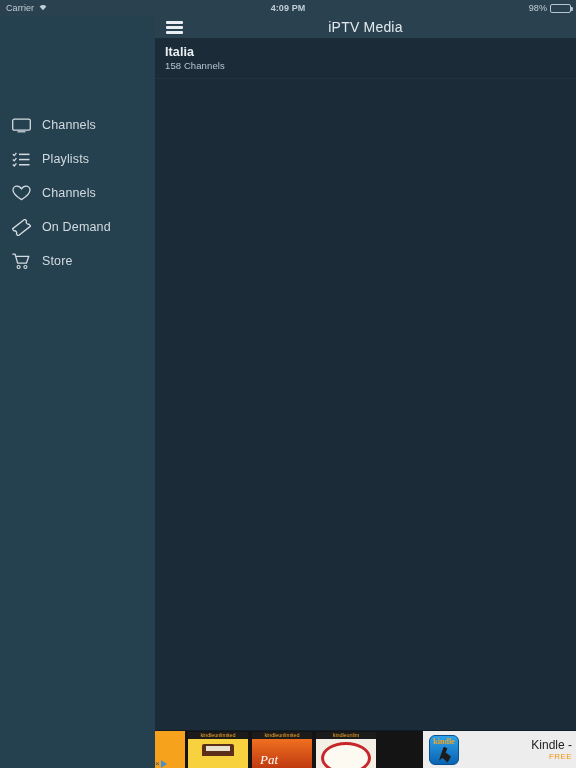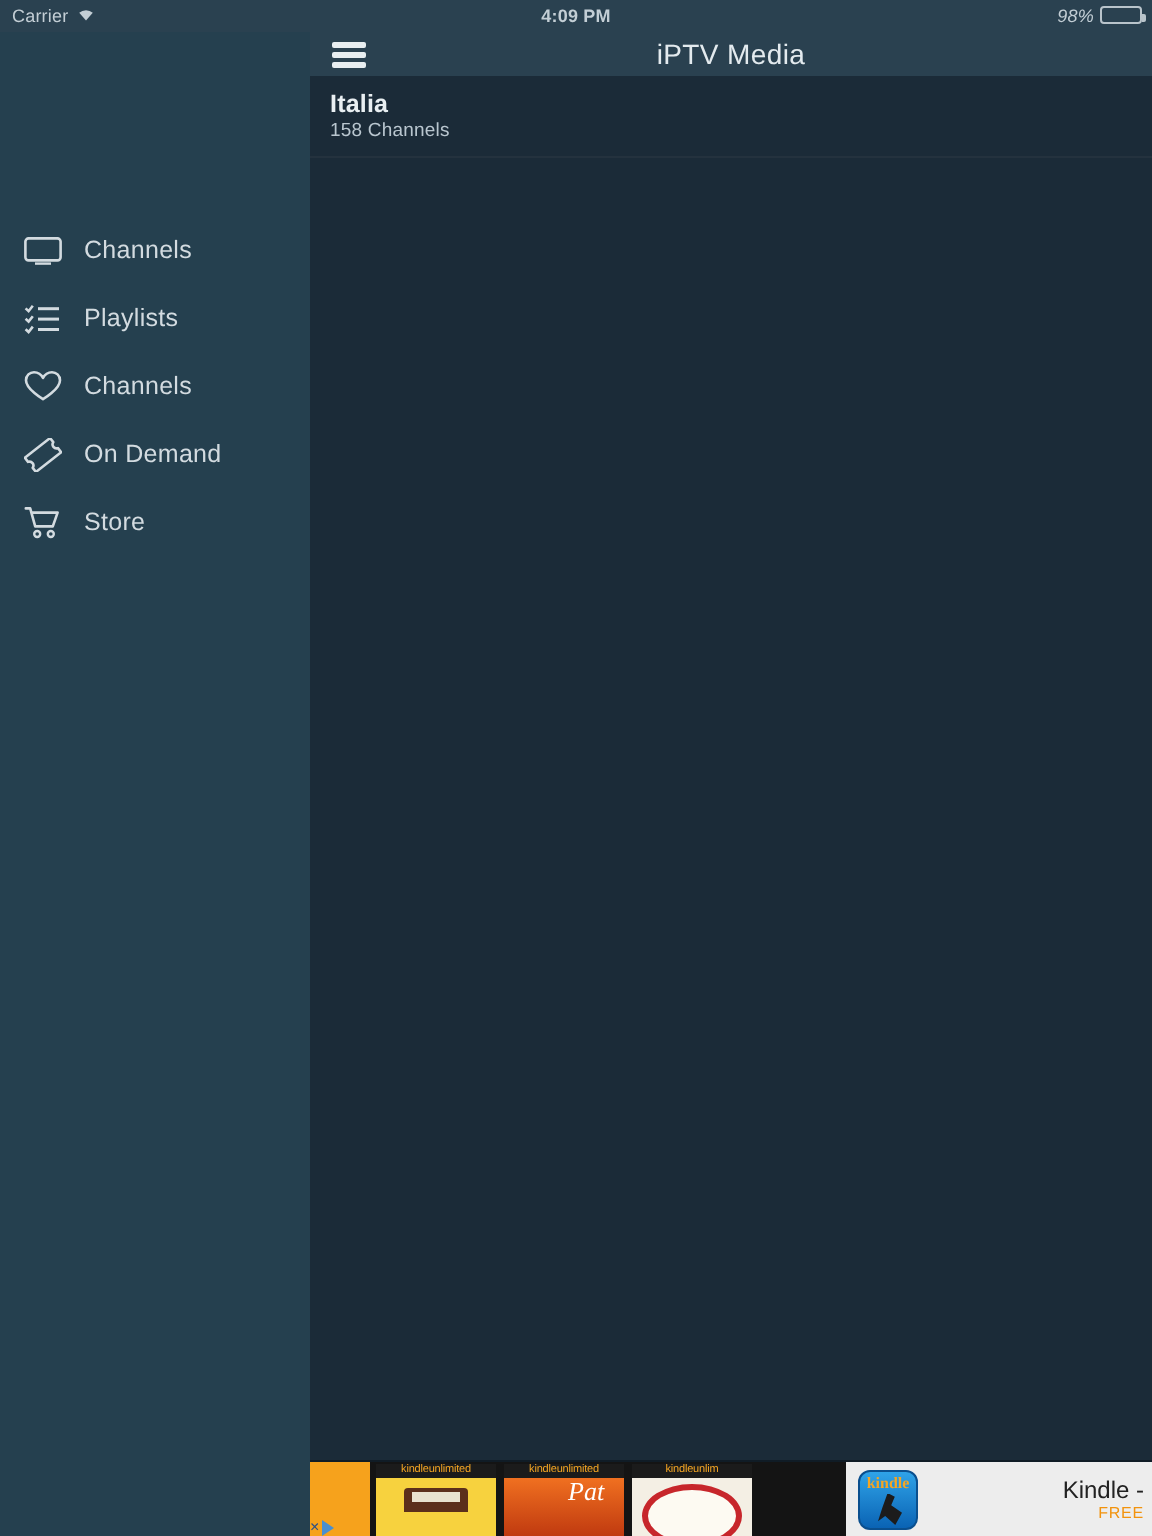--- a/index.html
+++ b/index.html
@@ -17,21 +17,21 @@
     background: #2a4150;
     display: flex; align-items: center;
     position: relative;
     flex: 0 0 16px;
     color: #c3ced5;
     font-size: 9px;
     letter-spacing: .1px;
   }
   .sb-left { display: flex; align-items: center; gap: 4px; padding-left: 6px; }
   .sb-center { position: absolute; left: 0; right: 0; text-align: center; font-weight: bold; font-size: 9px; }
-  .sb-right { margin-left: auto; display: flex; align-items: flex-start; gap: 3px; padding-right: 5px; font-style: italic; }
+  .sb-right { margin-left: auto; display: flex; align-items: center; gap: 3px; padding-right: 5px; }
   .wifi-icon { display: inline-block; position: relative; top: 0px; }
   .battery {
     width: 21px; height: 9px; border: 1px solid #b9c4cb; border-radius: 2px;
     position: relative; padding: 1px;
   }
   .battery .fill { height: 100%; background: #4cd964; border-radius: 1px; }
   .battery::after {
     content: ""; position: absolute; right: -3px; top: 2.5px;
     width: 2px; height: 4px; background: #b9c4cb; border-radius: 0 1px 1px 0;
   }
@@ -112,21 +112,21 @@
   .adchoices .tri { width: 0; height: 0; border-left: 6px solid #4a8fd0; border-top: 4px solid transparent; border-bottom: 4px solid transparent; }
   .ad-strip { flex: 1 1 auto; background: #141414; display: flex; align-items: flex-start; gap: 4px; padding: 1px 3px; overflow: hidden; }
   .book { width: 60px; height: 36px; position: relative; overflow: hidden; flex: 0 0 auto; }
   .ku-bar { height: 7px; width: 100%; background: #1b1b1b; color: #f5a623; font-size: 5.5px; text-align: center; line-height: 7px; letter-spacing: -.1px; overflow: hidden; white-space: nowrap; }
   .b1 { background: #f7d23e; }
   .b1 .art { position: absolute; top: 7px; left: 6px; right: 6px; bottom: 0; background: #f7d23e; }
   .b1 .tw { position: absolute; top: 12px; left: 14px; width: 32px; height: 12px; background: #5c2f1b; border-radius: 2px 2px 0 0; }
   .b1 .tw::after { content:""; position:absolute; top:2px; left:4px; width:24px; height:5px; background:#e9e2cf; }
   .b2 { background: #e2571e; }
   .b2 .art { position: absolute; top: 7px; left: 0; right: 0; bottom: 0; background: linear-gradient(#f07020, #c03a10); }
-  .b2 .pat { position: absolute; bottom: 16px; left: 8px; color: #fff; font-family: "Liberation Serif", serif; font-style: italic; font-size: 13px; line-height: 13px; margin-left: 24px; }
+  .b2 .pat { position: absolute; bottom: 2px; left: 8px; color: #fff; font-family: "Liberation Serif", serif; font-style: italic; font-size: 13px; line-height: 13px; }
   .b3 { background: #e8e3d8; }
   .b3 .art { position: absolute; top: 7px; left: 0; right: 0; bottom: 0; background: #f4efe4; }
   .b3 .plate { position: absolute; top: 10px; left: 5px; right: 5px; bottom: -6px; border-radius: 50%; background: #fdfaf2; border: 3px solid #c7262b; }
   .ad-right { flex: 1 1 auto; background: #ededed; display: flex; align-items: center; padding-left: 6px; position: relative; }
   .kindle-icon {
     width: 30px; height: 30px; border-radius: 6px; flex: 0 0 30px;
     background: linear-gradient(#2fa3e8, #0a63b4);
     position: relative; overflow: hidden;
     border: 1px solid #0a4f8e;
   }

